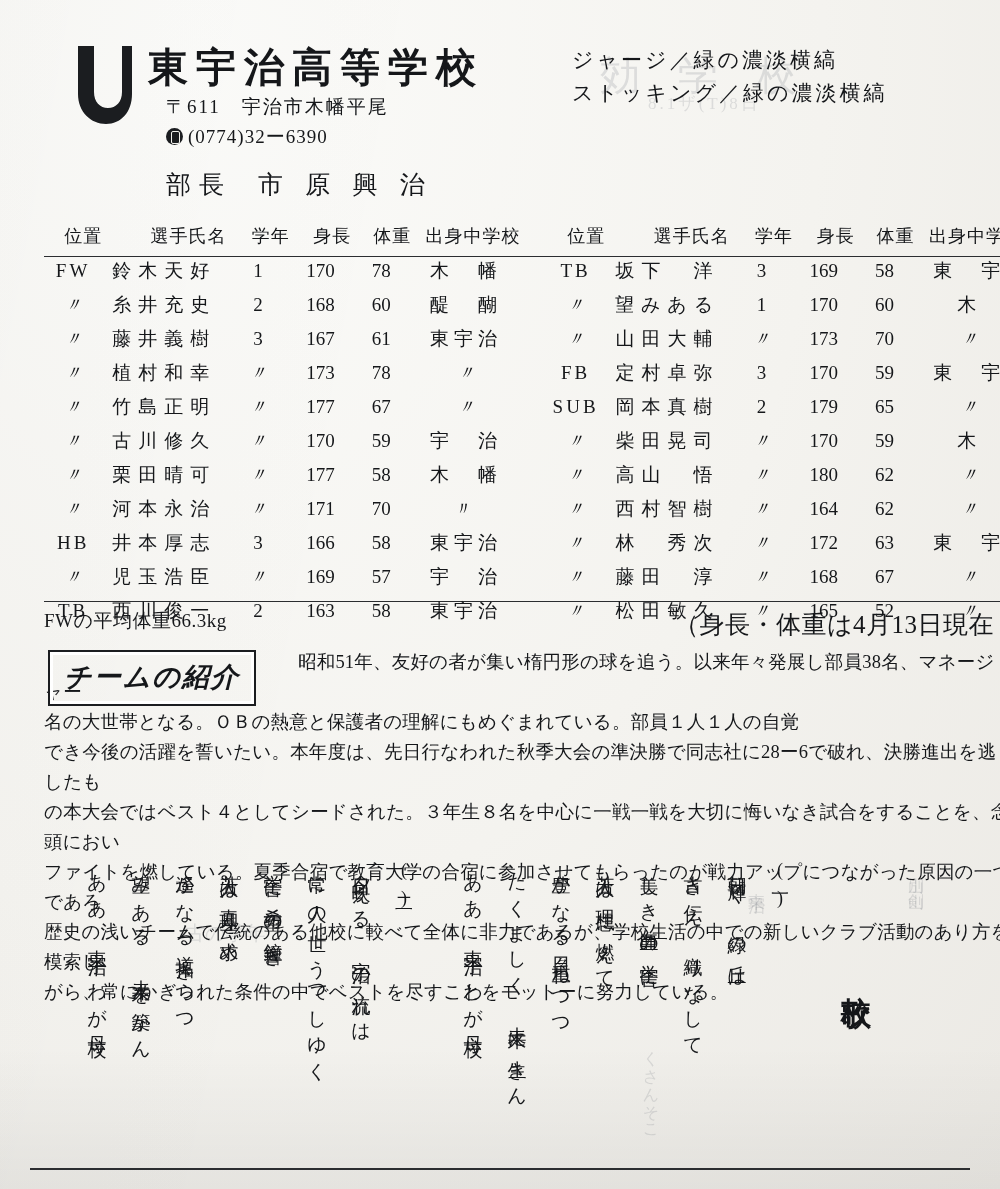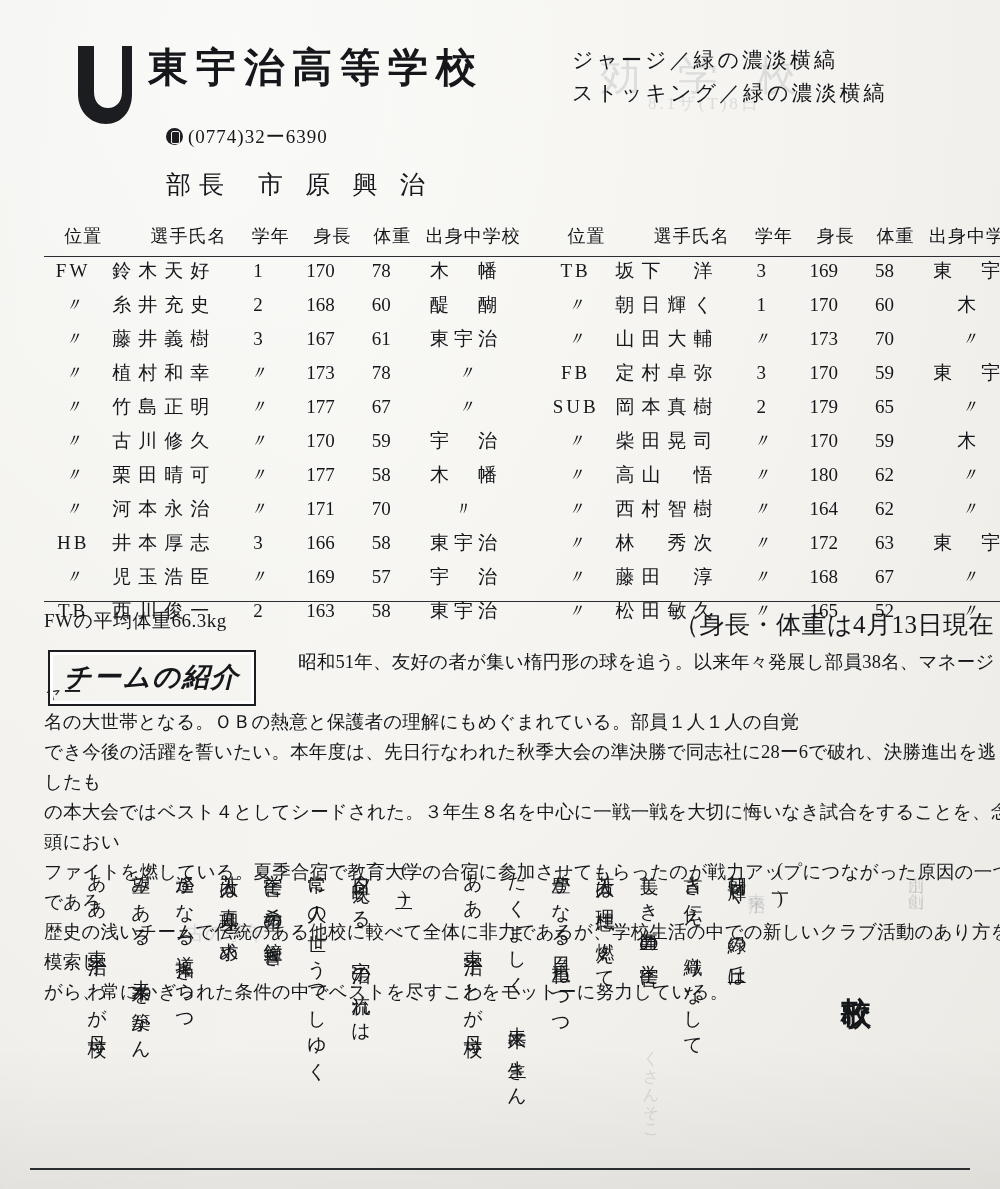--- a/index.html
+++ b/index.html
@@ -239,20 +239,21 @@
 <div class="ghost" style="left:640px; top:1040px; font-size:16px; writing-mode:vertical-rl;">くさんそこ</div>
 
 <div class="header">
 
   <svg class="logo-mark" viewBox="0 0 62 92">
     <path d="M6 4 h16 v46 c0 10 6 16 14 16 s14 -6 14 -16 V4 h10 v48 c0 18 -11 30 -26 30 S6 70 6 52 Z" fill="#1b1d20"></path>
     <path d="M16 10 h8 v40 c0 14 8 22 20 22 v8 C22 80 16 66 16 50 Z" fill="#ffffff" opacity="0.0"></path>
   </svg>
 
   <div class="school-name">東宇治高等学校</div>
+  <div class="addr1">〒611　宇治市木幡平尾</div>
   <div class="addr2">
     <span class="phone-icon"></span><span>(0774)32ー6390</span>
   </div>
 
   <div class="manager-line">
     <span class="ttl">部長</span><span>市 原 興 治</span>
   </div>
 
   <div class="uniform">
     <div>ジャージ／緑の濃淡横縞</div>
@@ -300,21 +301,21 @@
       </tr>
       <tr>
         <td class="c-pos ditto">〃</td>
         <td class="c-name">糸井充史</td>
         <td class="c-year">2</td>
         <td class="c-ht">168</td>
         <td class="c-wt">60</td>
         <td class="c-ms">醍　醐</td>
         <td class="gap"></td>
         <td class="c-pos ditto">〃</td>
-        <td class="c-name">朝日輝く</td>
+        <td class="c-name">望みある</td>
         <td class="c-year">1</td>
         <td class="c-ht">170</td>
         <td class="c-wt">60</td>
         <td class="c-ms">木</td>
       </tr>
       <tr>
         <td class="c-pos ditto">〃</td>
         <td class="c-name">藤井義樹</td>
         <td class="c-year">3</td>
         <td class="c-ht">167</td>

